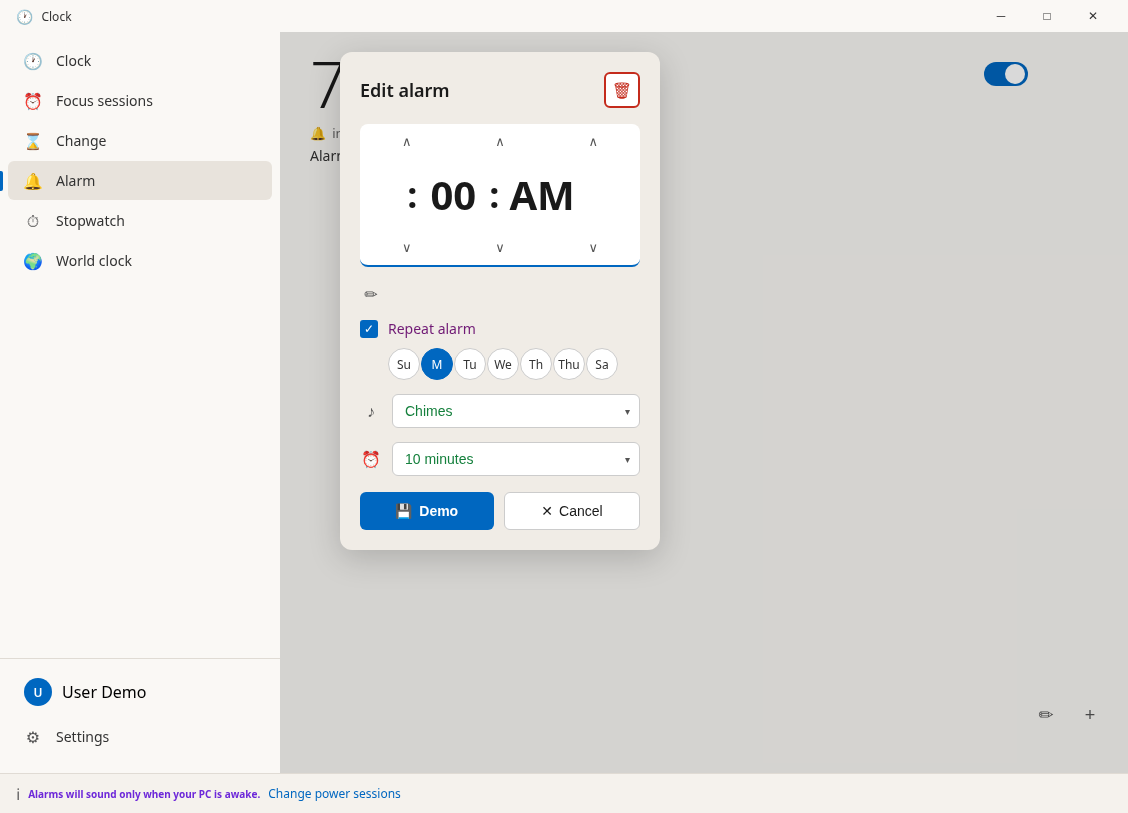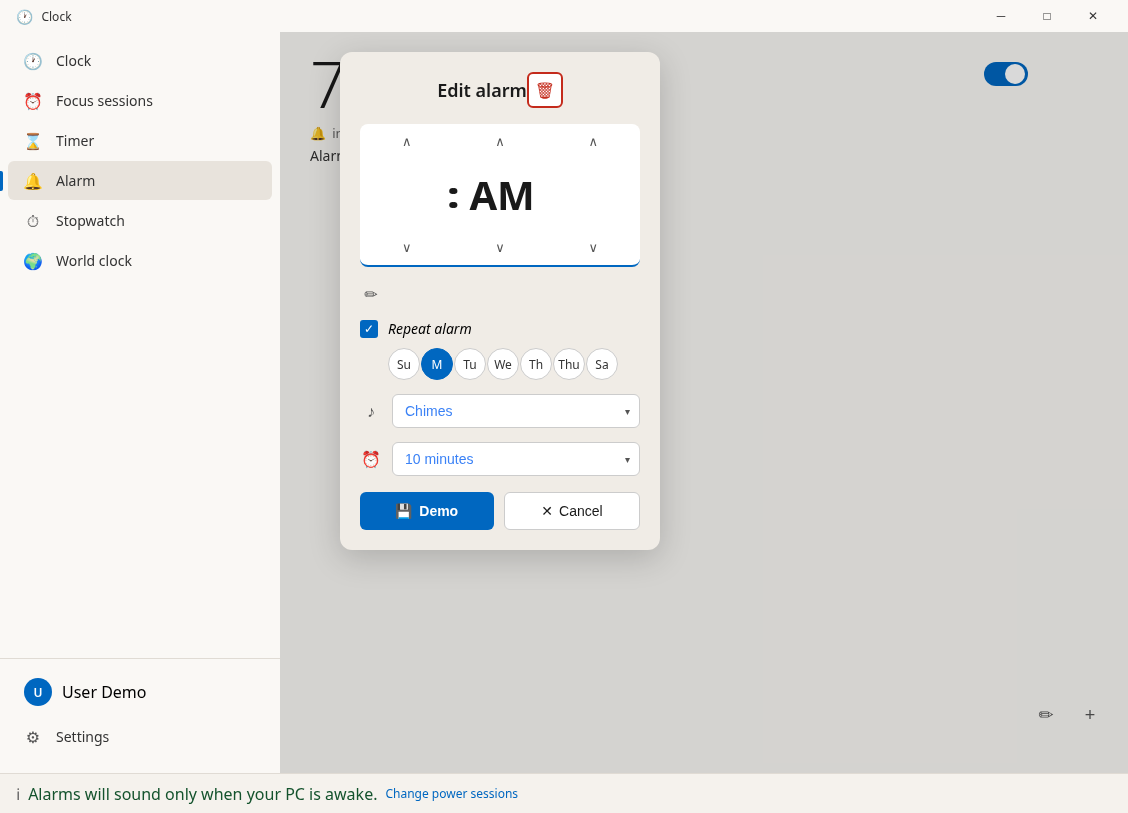--- a/index.html
+++ b/index.html
@@ -214,21 +214,21 @@
       background: #f0ece6;
       border-radius: 12px;
       width: 320px;
       padding: 20px;
       box-shadow: 0 8px 32px rgba(0,0,0,0.18);
       position: relative;
     }
     .modal-header {
       display: flex;
       align-items: center;
-      justify-content: center;
+      justify-content: space-between;
       margin-bottom: 16px;
     }
     .modal-title {
       font-size: 18px;
       font-weight: 600;
       color: #1a1a1a;
     }
     .delete-btn {
       width: 36px;
       height: 36px;
@@ -331,22 +331,21 @@
       justify-content: center;
       cursor: pointer;
       flex-shrink: 0;
     }
     .checkbox-styled .checkmark {
       color: white;
       font-size: 12px;
     }
     .checkbox-label {
       font-size: 14px;
-      color: #000000;
-      font-style: italic;
+      color: #701a75;
     }
     
     .day-selector {
       display: flex;
       gap: 1px;
       margin-bottom: 14px;
       padding-left: 28px;
     }
     .day-circle {
       width: 32px;
@@ -382,21 +381,21 @@
       flex: 1;
       position: relative;
     }
     .select-wrapper select {
       width: 100%;
       padding: 8px 32px 8px 12px;
       border: 1px solid #ccc;
       border-radius: 6px;
       font-size: 14px;
       background: white;
-      color: #3b82f6;
+      color: #15803d;
       appearance: none;
       cursor: pointer;
     }
     .select-arrow {
       position: absolute;
       right: 10px;
       top: 50%;
       transform: translateY(-50%);
       pointer-events: none;
       font-size: 10px;
@@ -467,22 +466,23 @@
       align-items: center;
       padding: 0 16px;
       gap: 8px;
       flex-shrink: 0;
     }
     .status-info-icon {
       color: #666;
       font-size: 16px;
     }
     .status-text {
-      font-size: 16px;
-      color: #14532d;
+      font-size: 10px;
+      color: #6d28d9;
+      font-weight: bold;
     }
     .status-link {
       font-size: 12px;
       color: #0067c0;
       cursor: pointer;
       text-decoration: none;
     }
   </style>
 </head>
 <body>
@@ -508,21 +508,21 @@
         <div class="sidebar-item">
           <span class="sidebar-icon">🕐</span>
           <span>Clock</span>
         </div>
         <div class="sidebar-item">
           <span class="sidebar-icon">⏰</span>
           <span>Focus sessions</span>
         </div>
         <div class="sidebar-item">
           <span class="sidebar-icon">⌛</span>
-          <span>Timer</span>
+          <span>Change</span>
         </div>
         <div class="sidebar-item active">
           <span class="sidebar-icon">🔔</span>
           <span>Alarm</span>
         </div>
         <div class="sidebar-item">
           <span class="sidebar-icon">⏱</span>
           <span>Stopwatch</span>
         </div>
         <div class="sidebar-item">
@@ -575,20 +575,21 @@
           </div>
 
           <div class="time-picker">
             <div class="time-picker-arrows-top">
               <button class="arrow-btn">∧</button>
               <button class="arrow-btn">∧</button>
               <button class="arrow-btn">∧</button>
             </div>
             <div class="time-display">
               <span class="time-colon">:</span>
+              <span class="time-segment">00</span>
               <span class="time-colon">:</span>
               <span class="time-segment">AM</span>
             </div>
             <div class="time-picker-arrows-bottom">
               <button class="arrow-btn">∨</button>
               <button class="arrow-btn">∨</button>
               <button class="arrow-btn">∨</button>
             </div>
           </div>
 

